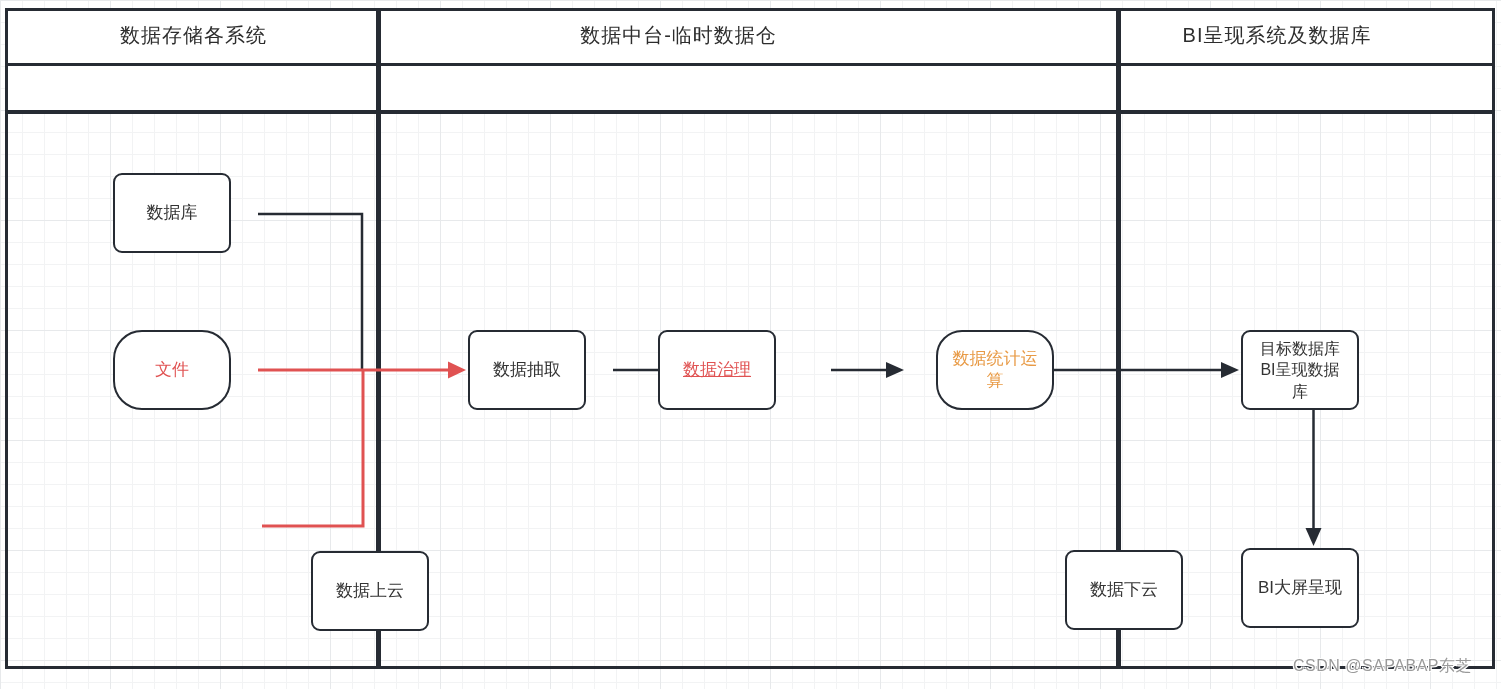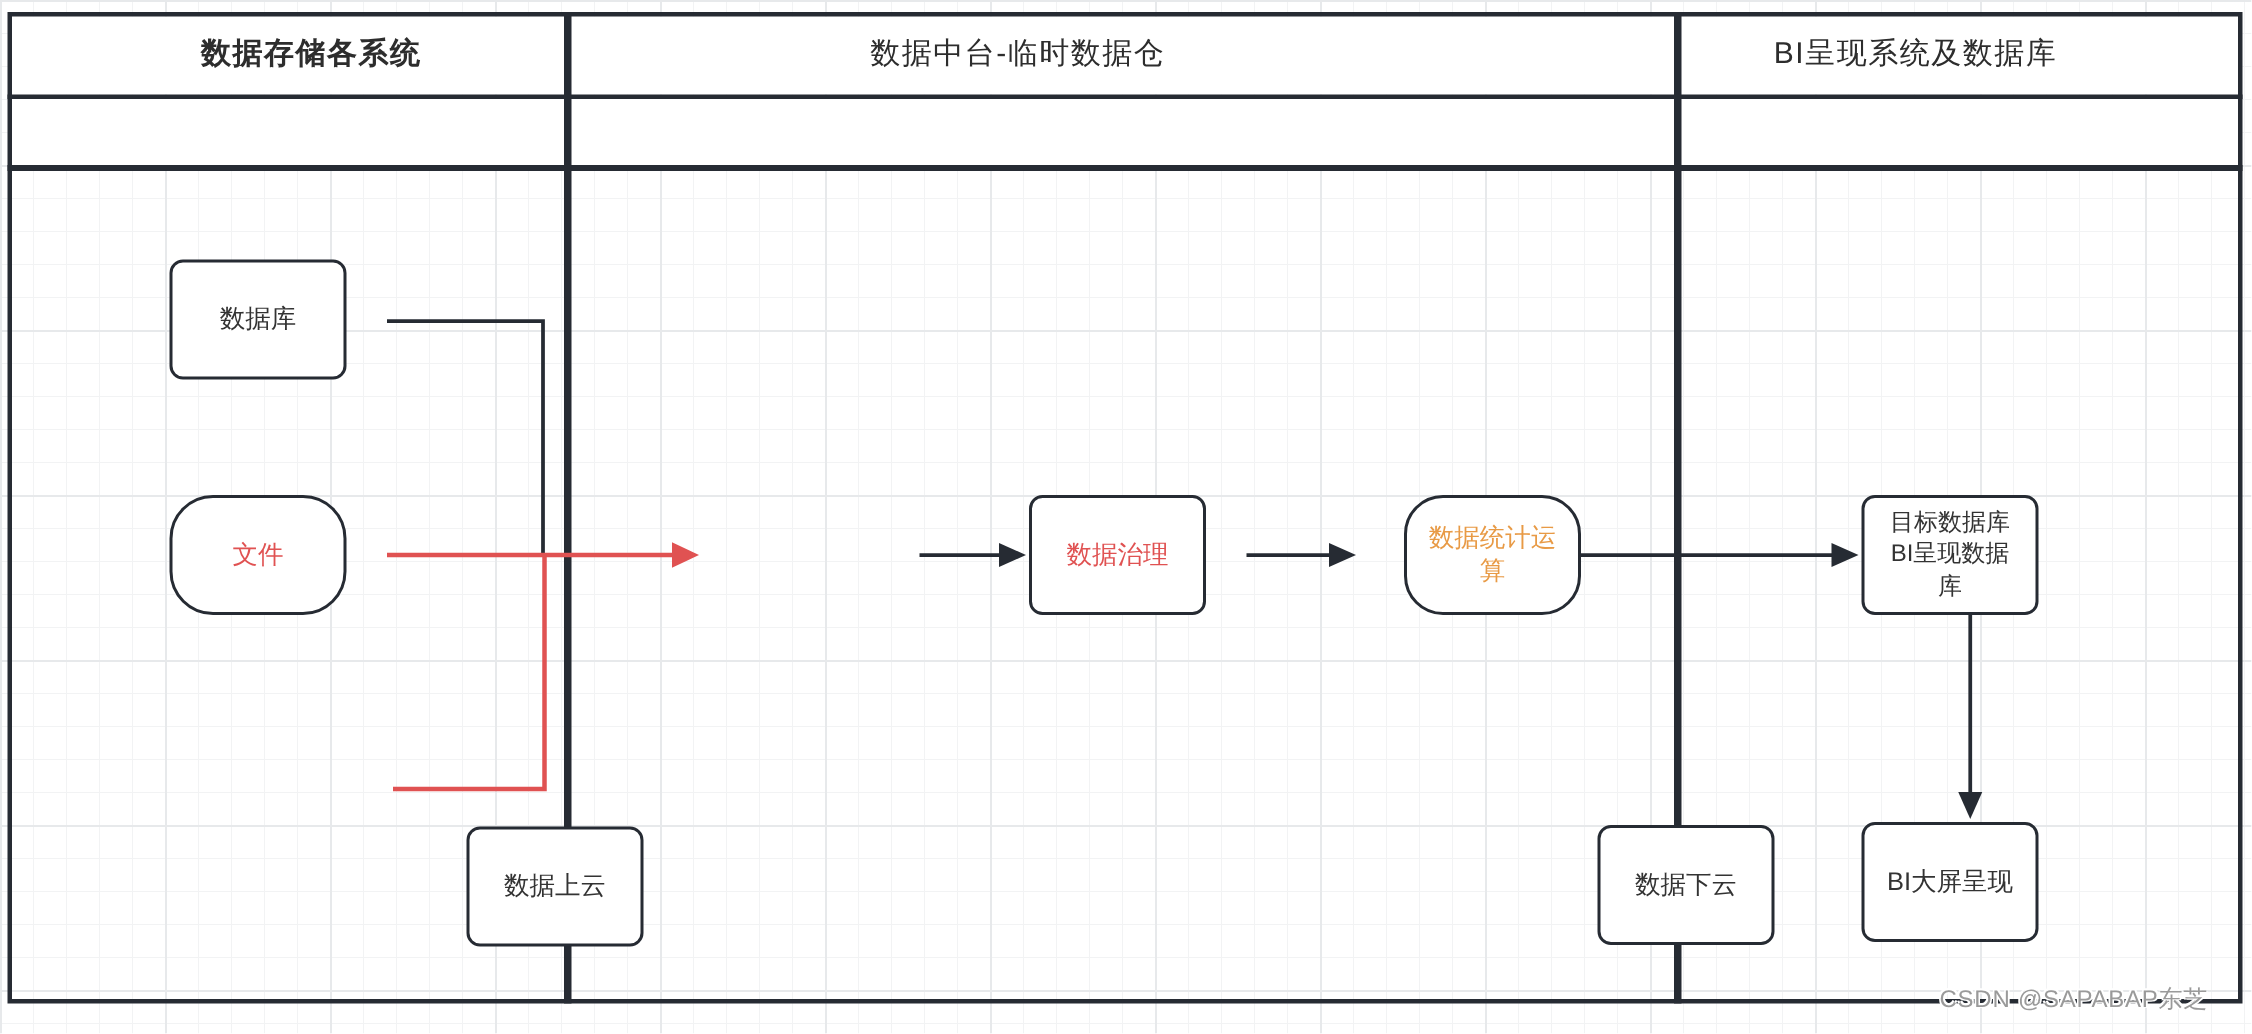--- a/index.html
+++ b/index.html
@@ -25,36 +25,36 @@
   .hline{position:absolute;left:5px;width:1490px;background:var(--line);z-index:2;}
   .hline1{top:63px;height:3px;}
   .hline2{top:110px;height:4px;}
   .pool-frame{position:absolute;left:5px;top:8px;width:1490px;height:661px;
     border:3px solid var(--line);box-sizing:border-box;z-index:2;}
   .divider{position:absolute;top:8px;height:661px;width:5px;background:var(--line);z-index:2;}
   .divider-1{left:376px;}
   .divider-2{left:1116px;}
   .lane-title{position:absolute;top:8px;height:55px;display:flex;align-items:center;
     justify-content:center;font-size:20px;color:#2d2d2d;z-index:2;letter-spacing:1px;}
-  .lane-title.l1{left:22px;width:371px;font-weight:bold;}
+  .lane-title.l1{left:8px;width:371px;}
   .lane-title.l2{left:381px;width:595px;}
   .lane-title.l3{left:1121px;width:312px;}
   .edges{position:absolute;left:0;top:0;z-index:3;pointer-events:none;}
   .node{position:absolute;width:118px;height:80px;background:#fff;
     border:2.5px solid var(--line);border-radius:9px;box-sizing:border-box;
     display:flex;align-items:center;justify-content:center;text-align:center;
     font-size:17px;line-height:1.32;color:#333;z-index:4;white-space:pre-line;}
   .t-red{color:var(--red);}
   .t-orange{color:var(--orange);}
   .n-database{left:113px;top:173px;}
   .n-files{left:113px;top:330px;border-radius:29px;}
   .n-other{left:117px;top:486px;}
   .n-upcloud{left:311px;top:551px;text-align:right;}
   .n-extract{left:468px;top:330px;}
-  .n-govern{left:686px;top:330px;}
+  .n-govern{left:658px;top:330px;text-decoration:underline;}
   .n-stats{left:936px;top:330px;border-radius:26px;}
   .n-target{left:1241px;top:330px;font-size:16px;}
   .n-downcloud{left:1049px;top:550px;margin-left:16px;}
   .n-biscreen{left:1241px;top:548px;}
   .watermark{position:absolute;left:1293px;top:656px;z-index:6;font-size:16px;
     color:#9a9a9a;letter-spacing:0.5px;
     text-shadow:1px 1px 0 #fff,-1px -1px 0 #fff,1px -1px 0 #fff,-1px 1px 0 #fff;}
 </style>
 </head>
 <body>
@@ -92,20 +92,21 @@
     <path d="M1051,370 L1222,370" fill="none" stroke="#262b33" stroke-width="2.5"></path>
     <polygon points="1239,370 1221,362 1221,378" fill="#262b33"></polygon>
 
     <path d="M1313.5,410 L1313.5,529" fill="none" stroke="#262b33" stroke-width="2.5"></path>
     <polygon points="1313.5,546 1305.5,528 1321.5,528" fill="#262b33"></polygon>
   </svg>
 
   <div class="node n-database">数据库</div>
   <div class="node n-files t-red">文件</div>
   <div class="node n-upcloud">数据上云</div>
+  <div class="node n-extract">数据抽取</div>
   <div class="node n-govern t-red">数据治理</div>
   <div class="node n-stats t-orange">数据统计运
 算</div>
   <div class="node n-target">目标数据库
 BI呈现数据
 库</div>
   <div class="node n-downcloud">数据下云</div>
   <div class="node n-biscreen">BI大屏呈现</div>
 
   <div class="watermark">CSDN @SAPABAP东芝</div>

